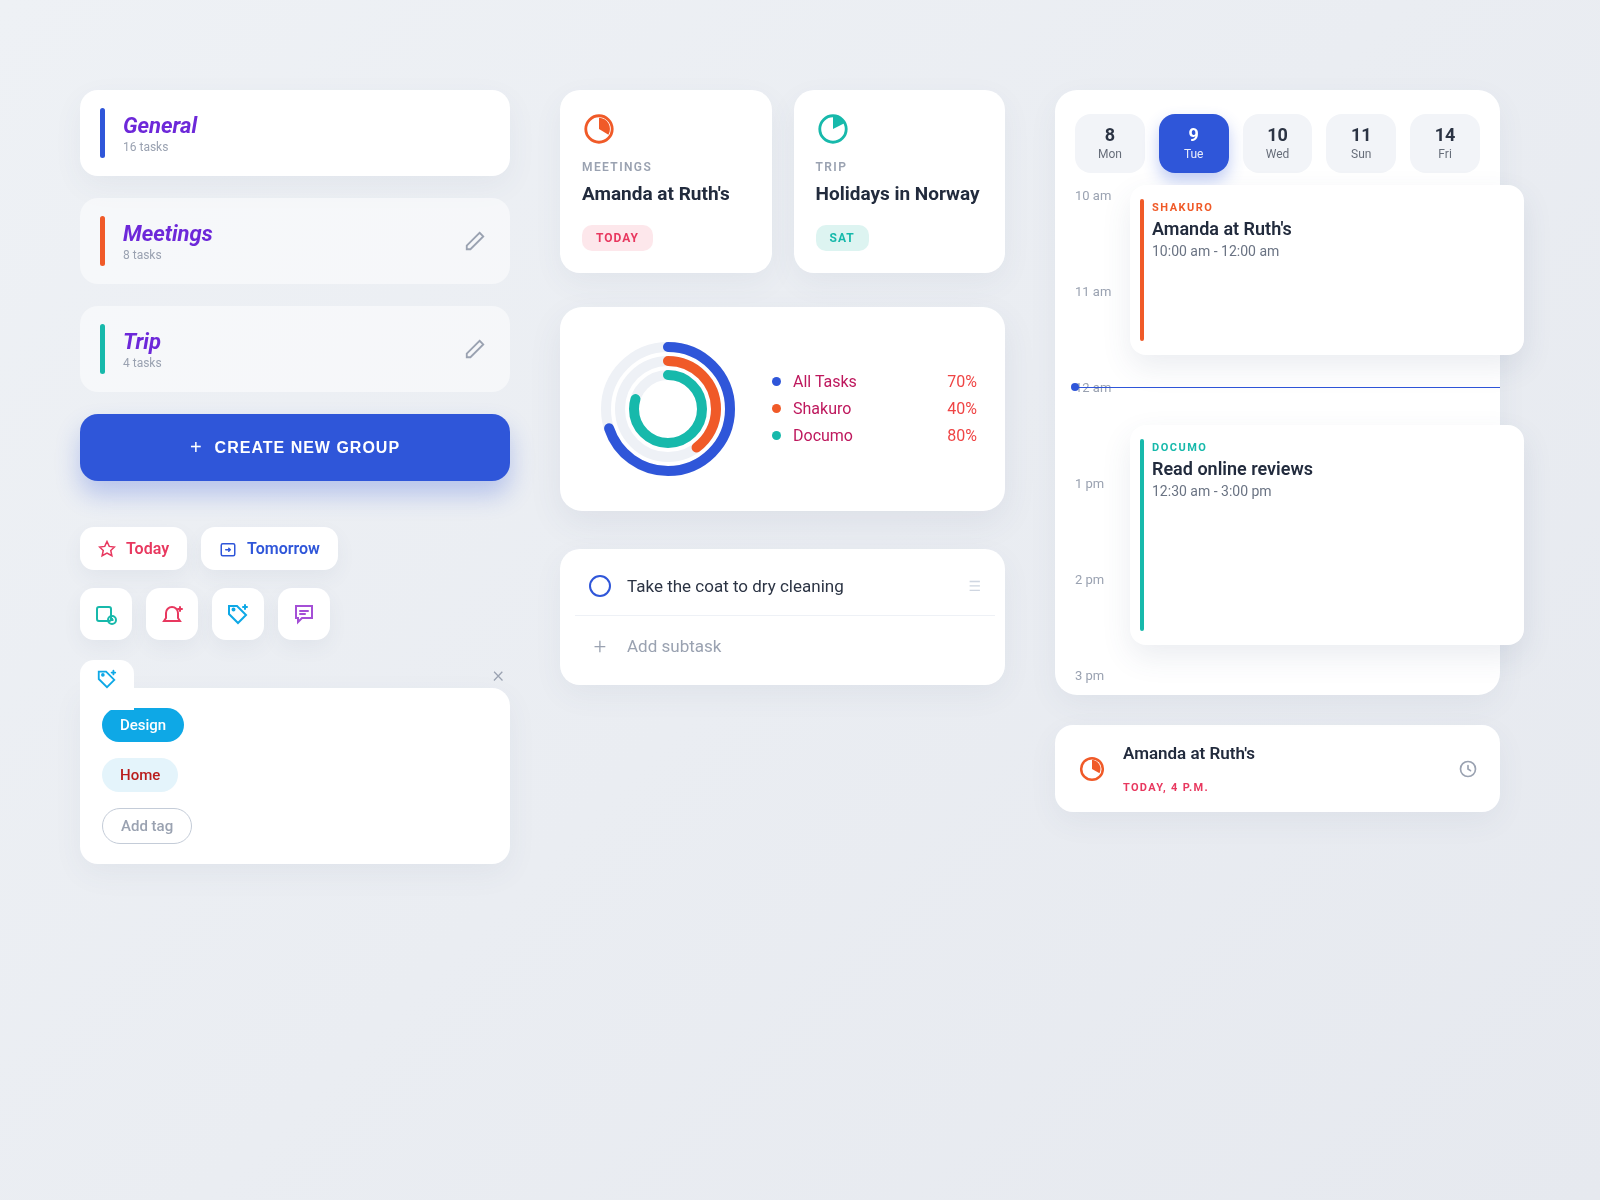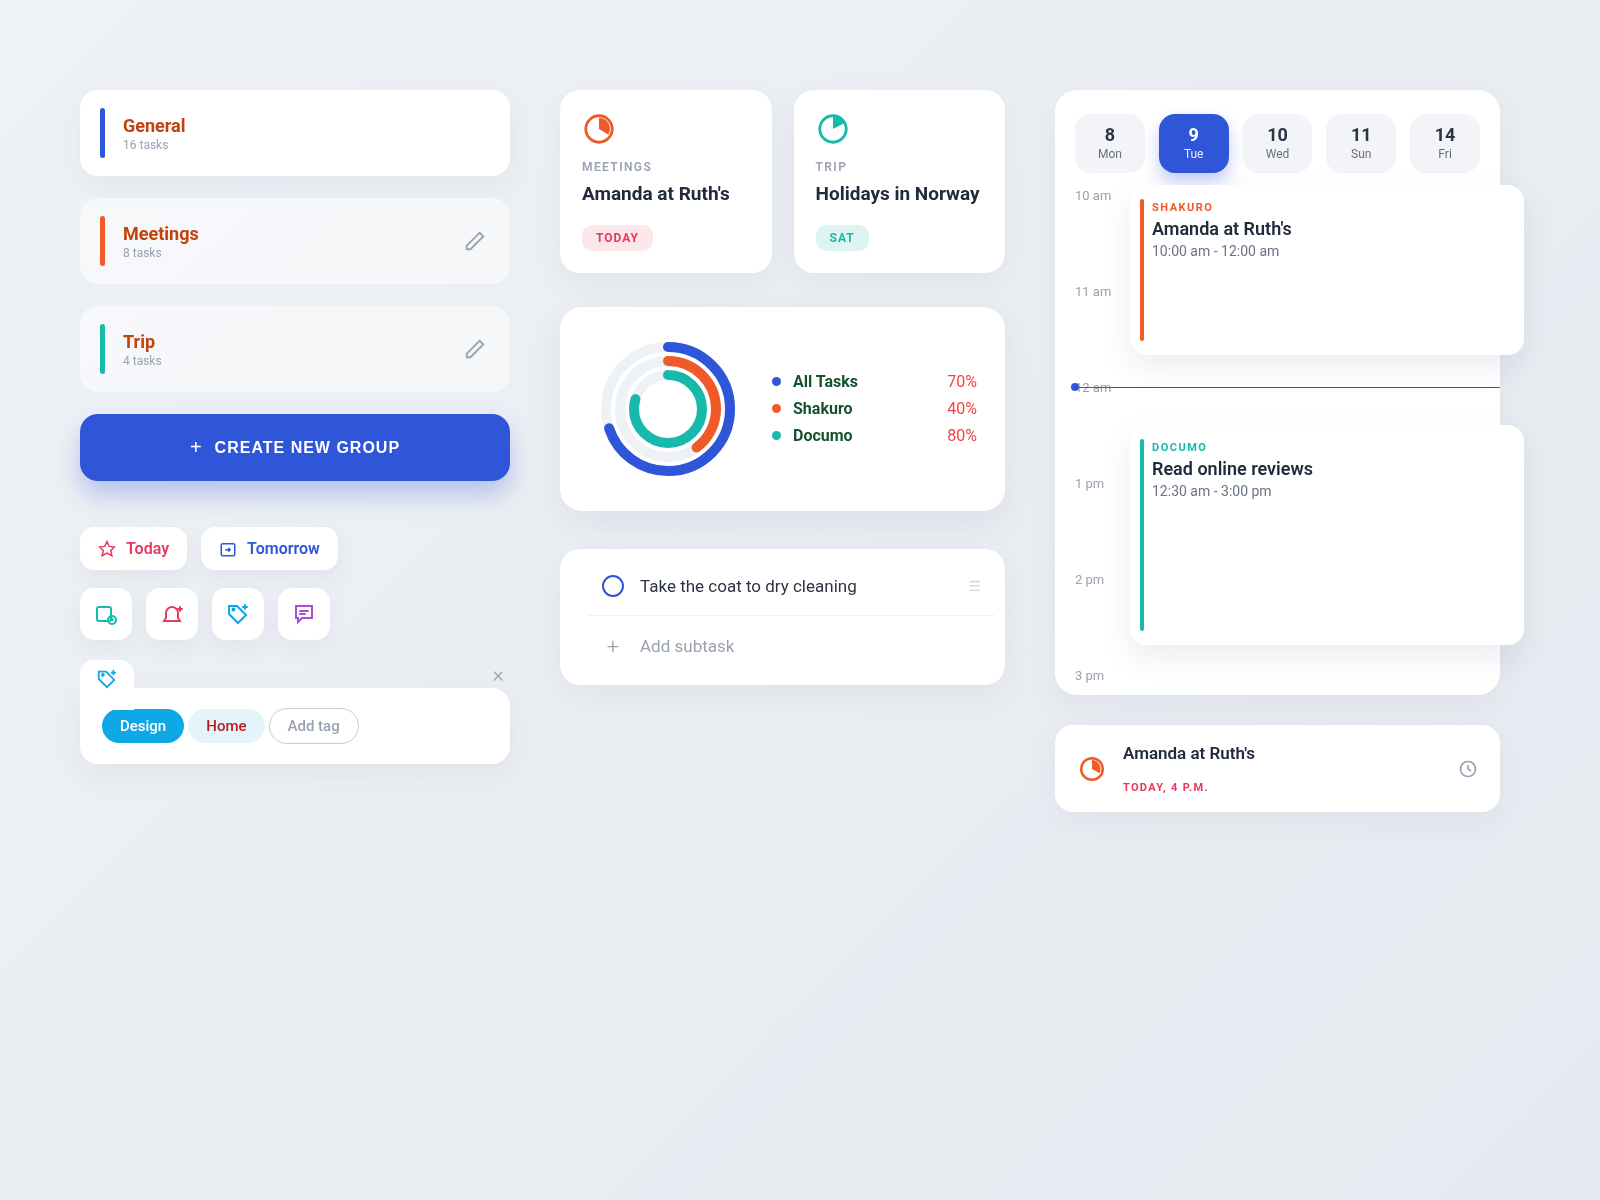--- a/index.html
+++ b/index.html
@@ -23,21 +23,21 @@
     background: #fff;
     border-radius: 18px;
     padding: 18px 24px 18px 20px;
     display: flex;
     align-items: center;
     margin-bottom: 22px;
     box-shadow: 0 10px 30px rgba(60,80,120,0.06);
   }
   .group-card.muted { background: rgba(255,255,255,0.5); box-shadow:none; }
   .group-bar { width: 5px; height: 50px; border-radius: 3px; margin-right: 18px; }
-  .group-title { font-size: 18px; font-weight: 700; color:#c2410c; }
+  .group-title { font-size: 22px; font-weight: 700; color:#6d28d9;font-style:italic; }
   .group-sub { font-size: 12px; color:#9aa2b1; margin-top:2px; }
   .edit-icon { margin-left:auto; color:#9aa2b1; }
 
   .create-btn {
     background:#2f56d9;
     color:#fff;
     font-weight:700;
     letter-spacing:1px;
     font-size:16px;
     border:none;
@@ -82,21 +82,21 @@
     box-shadow: 0 10px 30px rgba(60,80,120,0.06);
   }
   .tag-tab {
     position:absolute;
     top:-28px; left:0;
     background:#fff;
     border-radius:14px 14px 0 0;
     padding:8px 16px 20px 16px;
   }
   .tag-close { position:absolute; top:-26px; right:6px; color:#9aa2b1; font-size:22px; font-weight:300; }
-  .pill-row { display:flex; gap:4px; align-items:center; }
+  .pill-row { display:flex; gap:16px; align-items:flex-start;flex-direction:column; }
   .pill { border-radius:20px; padding:8px 18px; font-size:15px; font-weight:500; }
   .pill.solid { background:#0ea8e6; color:#fff; }
   .pill.light { background:#e4f4fb; color:#b91c1c; }
   .pill.outline { border:1px solid #c4ccd8; color:#9aa2b1; }
 
   
   .tile-row { display:flex; gap:22px; margin-bottom:34px;}
   .tile {
     background:#fff;
     border-radius:20px;
@@ -117,28 +117,28 @@
     padding:22px 28px;
     display:flex;
     align-items:center;
     gap:24px;
     box-shadow: 0 12px 34px rgba(60,80,120,0.08);
     margin-bottom:38px;
   }
   .legend { flex:1; }
   .legend-row { display:flex; align-items:center; gap:12px; font-size:16px; margin:8px 0; }
   .dot { width:9px; height:9px; border-radius:50%; }
-  .legend-label { color:#14532d; flex:1; font-weight:700;}
+  .legend-label { color:#be185d; flex:1; font-weight:400;}
   .legend-val { color:#ef4444; }
 
   
   .subtask-card {
     background:#fff;
     border-radius:20px;
-    padding:8px 10px 8px 28px;
+    padding:8px 10px 8px 15px;
     box-shadow: 0 10px 30px rgba(60,80,120,0.06);
   }
   .subtask-row {
     display:flex; align-items:center; gap:16px;
     padding:18px 14px;
     border-bottom:1px solid #eef1f6;
     font-size:17px;
   }
   .subtask-row:last-child { border-bottom:none; }
   .circle-o { width:22px; height:22px; border:2.5px solid #2f56d9; border-radius:50%; flex-shrink:0;}

